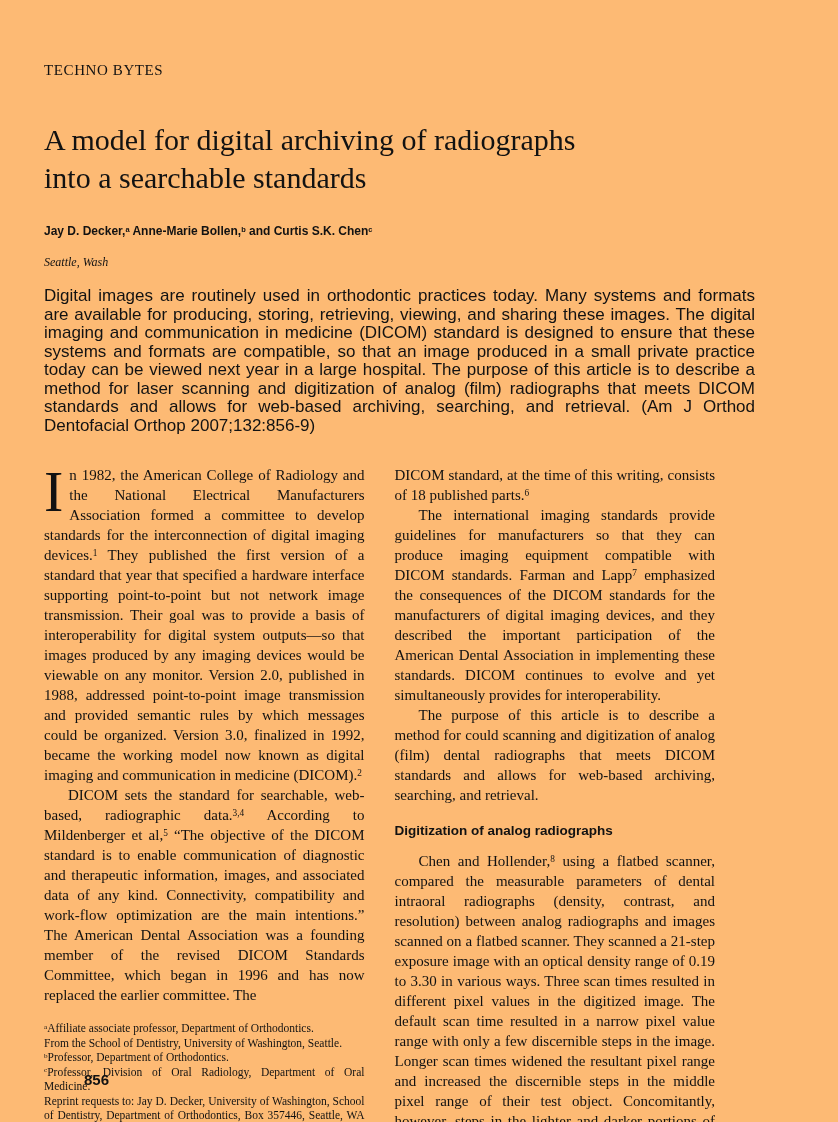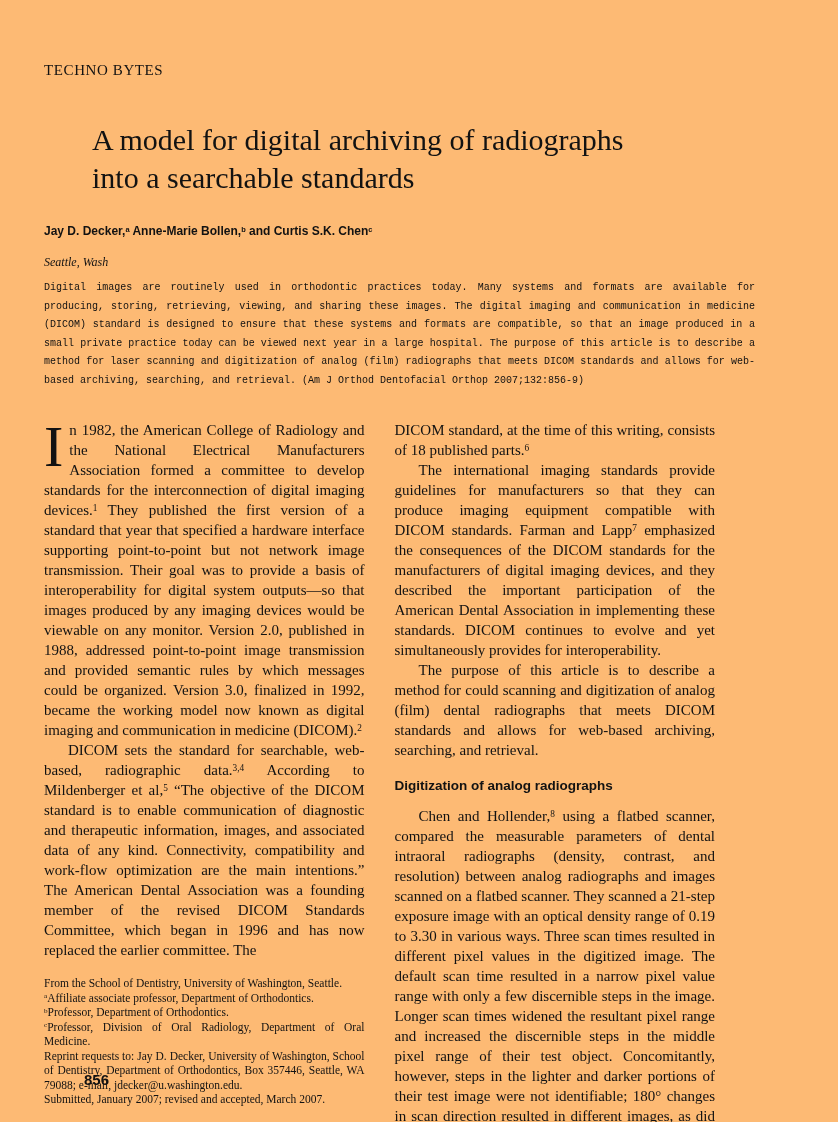--- a/index.html
+++ b/index.html
@@ -15,21 +15,21 @@
     font-family: "Liberation Serif", serif;
     color: #121212;
   }
 
   .section-label {
     font-size: 15px;
     letter-spacing: 0.6px;
     font-family: "Liberation Serif", serif;
   }
 
-  .title-block { margin-top: 42px; margin-left: 48px; }
+  .title-block { margin-top: 42px; }
   .title-line {
     font-size: 30px;
     line-height: 38px;
     font-weight: 400;
     font-family: "Liberation Serif", serif;
   }
 
   .authors {
     margin-top: 26px;
     font-family: "Liberation Sans", sans-serif;
@@ -37,23 +37,23 @@
     font-size: 12px;
     line-height: 17px;
   }
   .location {
     margin-top: 15px;
     font-style: italic;
     font-size: 12px;
   }
 
   .abstract {
-    margin-top: 9px;
-    font-family: Liberation Mono, monospace;
-    font-size: 10px;
+    margin-top: 17px;
+    font-family: Liberation Sans, sans-serif;
+    font-size: 17px;
     line-height: 18.5px;
     text-align: justify;
   }
 
   .columns {
     display: flex;
     gap: 30px;
     margin-top: 30px;
   }
   .col {
@@ -125,22 +125,22 @@
   <p class="abstract">Digital images are routinely used in orthodontic practices today. Many systems and formats are available for producing, storing, retrieving, viewing, and sharing these images. The digital imaging and communication in medicine (DICOM) standard is designed to ensure that these systems and formats are compatible, so that an image produced in a small private practice today can be viewed next year in a large hospital. The purpose of this article is to describe a method for laser scanning and digitization of analog (film) radiographs that meets DICOM standards and allows for web-based archiving, searching, and retrieval. (Am J Orthod Dentofacial Orthop 2007;132:856-9)</p>
 
   <div class="columns">
 
     <div class="col">
       <p class="body-para"><span class="dropcap">I</span><span>n 1982, the American College of Radiology and the National Electrical Manufacturers Association formed a committee to develop standards for the interconnection of digital imaging devices.<sup>1</sup> They published the first version of a standard that year that specified a hardware interface supporting point-to-point but not network image transmission. Their goal was to provide a basis of interoperability for digital system outputs—so that images produced by any imaging devices would be viewable on any monitor. Version 2.0, published in 1988, addressed point-to-point image transmission and provided semantic rules by which messages could be organized. Version 3.0, finalized in 1992, became the working model now known as digital imaging and communication in medicine (DICOM).<sup>2</sup></span></p>
 
       <p class="body-para indent">DICOM sets the standard for searchable, web-based, radiographic data.<sup>3,4</sup> According to Mildenberger et al,<sup>5</sup> “The objective of the DICOM standard is to enable communication of diagnostic and therapeutic information, images, and associated data of any kind. Connectivity, compatibility and work-flow optimization are the main intentions.” The American Dental Association was a founding member of the revised DICOM Standards Committee, which began in 1996 and has now replaced the earlier committee. The</p>
 
       <div class="footnotes">
+        <div><sup>a</sup>Affiliate associate professor, Department of Orthodontics.</div>
         <div>From the School of Dentistry, University of Washington, Seattle.</div>
-        <div><sup>a</sup>Affiliate associate professor, Department of Orthodontics.</div>
         <div><sup>b</sup>Professor, Department of Orthodontics.</div>
         <div><sup>c</sup>Professor, Division of Oral Radiology, Department of Oral Medicine.</div>
         <div>Reprint requests to: Jay D. Decker, University of Washington, School of Dentistry, Department of Orthodontics, Box 357446, Seattle, WA 79088; e-mail, jdecker@u.washington.edu.</div>
         <div>Submitted, January 2007; revised and accepted, March 2007.</div>
 
       </div>
     </div>
 
     <div class="col">
       <p class="body-para">DICOM standard, at the time of this writing, consists of 18 published parts.<sup>6</sup></p>

